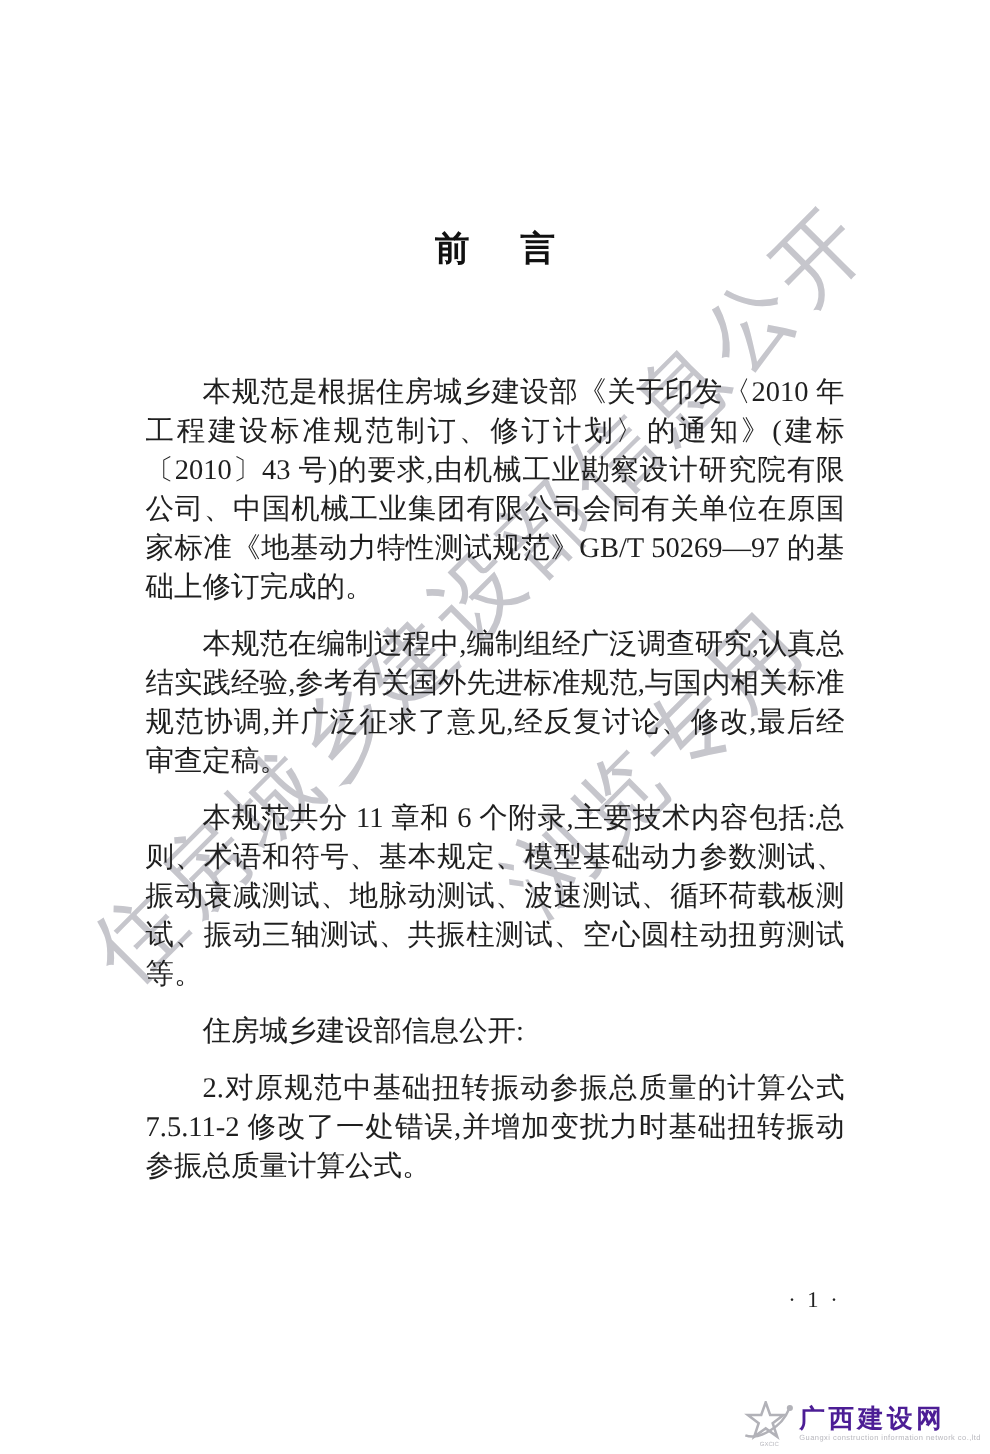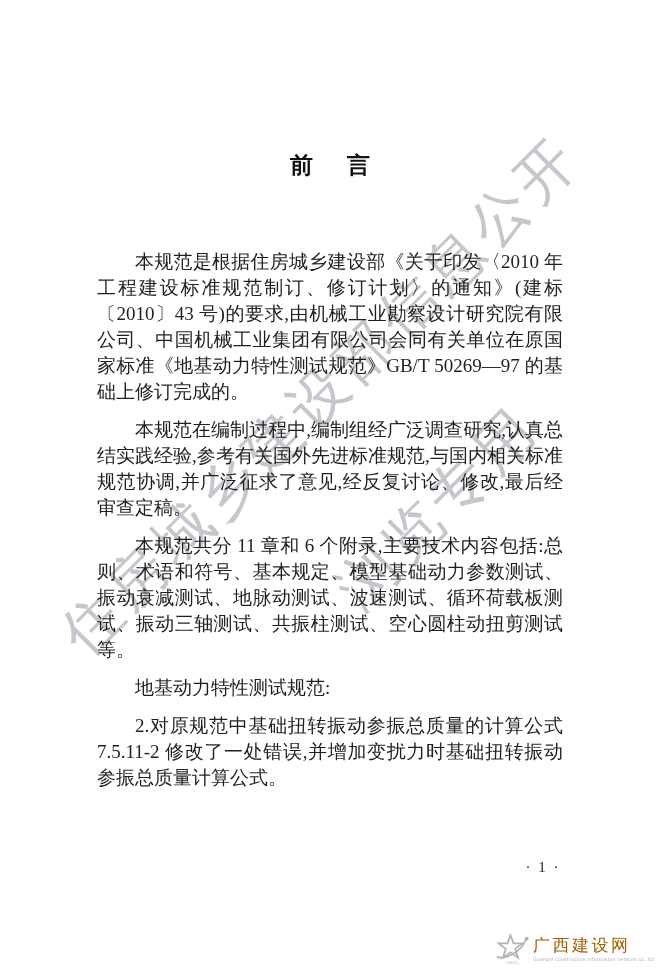--- a/index.html
+++ b/index.html
@@ -110,22 +110,22 @@
   }
   .logo-text-col {
     display: flex;
     flex-direction: column;
     padding-top: 2px;
   }
   .logo-name {
     font-size: 17px;
     line-height: 20px;
     letter-spacing: 2.5px;
-    font-weight: normal;
-    color: #a16207;
+    font-weight: bold;
+    color: #4c1d95;
   }
   .logo-tagline {
     font-size: 5px;
     line-height: 6px;
     letter-spacing: 0.3px;
     color: #b8b8be;
     font-family: "Liberation Sans", sans-serif;
   }
 </style>
 </head>
@@ -135,21 +135,21 @@
 
   <div class="watermark-line wm-1">住房城乡建设部信息公开</div>
   <div class="watermark-line wm-2">浏览专用</div>
 
   <div class="page-title">前 言</div>
 
   <div class="body-text">
     <p>本规范是根据住房城乡建设部《关于印发〈2010 年工程建设标准规范制订、修订计划〉的通知》(建标〔2010〕43 号)的要求,由机械工业勘察设计研究院有限公司、中国机械工业集团有限公司会同有关单位在原国家标准《地基动力特性测试规范》GB/T 50269—97 的基础上修订完成的。</p>
     <p>本规范在编制过程中,编制组经广泛调查研究,认真总结实践经验,参考有关国外先进标准规范,与国内相关标准规范协调,并广泛征求了意见,经反复讨论、修改,最后经审查定稿。</p>
     <p>本规范共分 11 章和 6 个附录,主要技术内容包括:总则、术语和符号、基本规定、模型基础动力参数测试、振动衰减测试、地脉动测试、波速测试、循环荷载板测试、振动三轴测试、共振柱测试、空心圆柱动扭剪测试等。</p>
-    <p>地基动力特性测试规范:</p>
+    <p>住房城乡建设部信息公开:</p>
     <p>2.对原规范中基础扭转振动参振总质量的计算公式 7.5.11-2 修改了一处错误,并增加变扰力时基础扭转振动参振总质量计算公式。</p>
   </div>
 
   <div class="page-number">· 1 ·</div>
 
   <div class="site-logo">
     <div class="logo-star-col">
       <span>
         <svg width="34" height="28" viewBox="0 0 40 33">
           <path d="M17 1 L20.5 11 L31 11 L22.5 17.5 L26 28 L17 21.5 L8 28 L11.5 17.5 L3 11 L13.5 11 Z" fill="#ffffff" stroke="#b2b2b8" stroke-width="2"></path>

